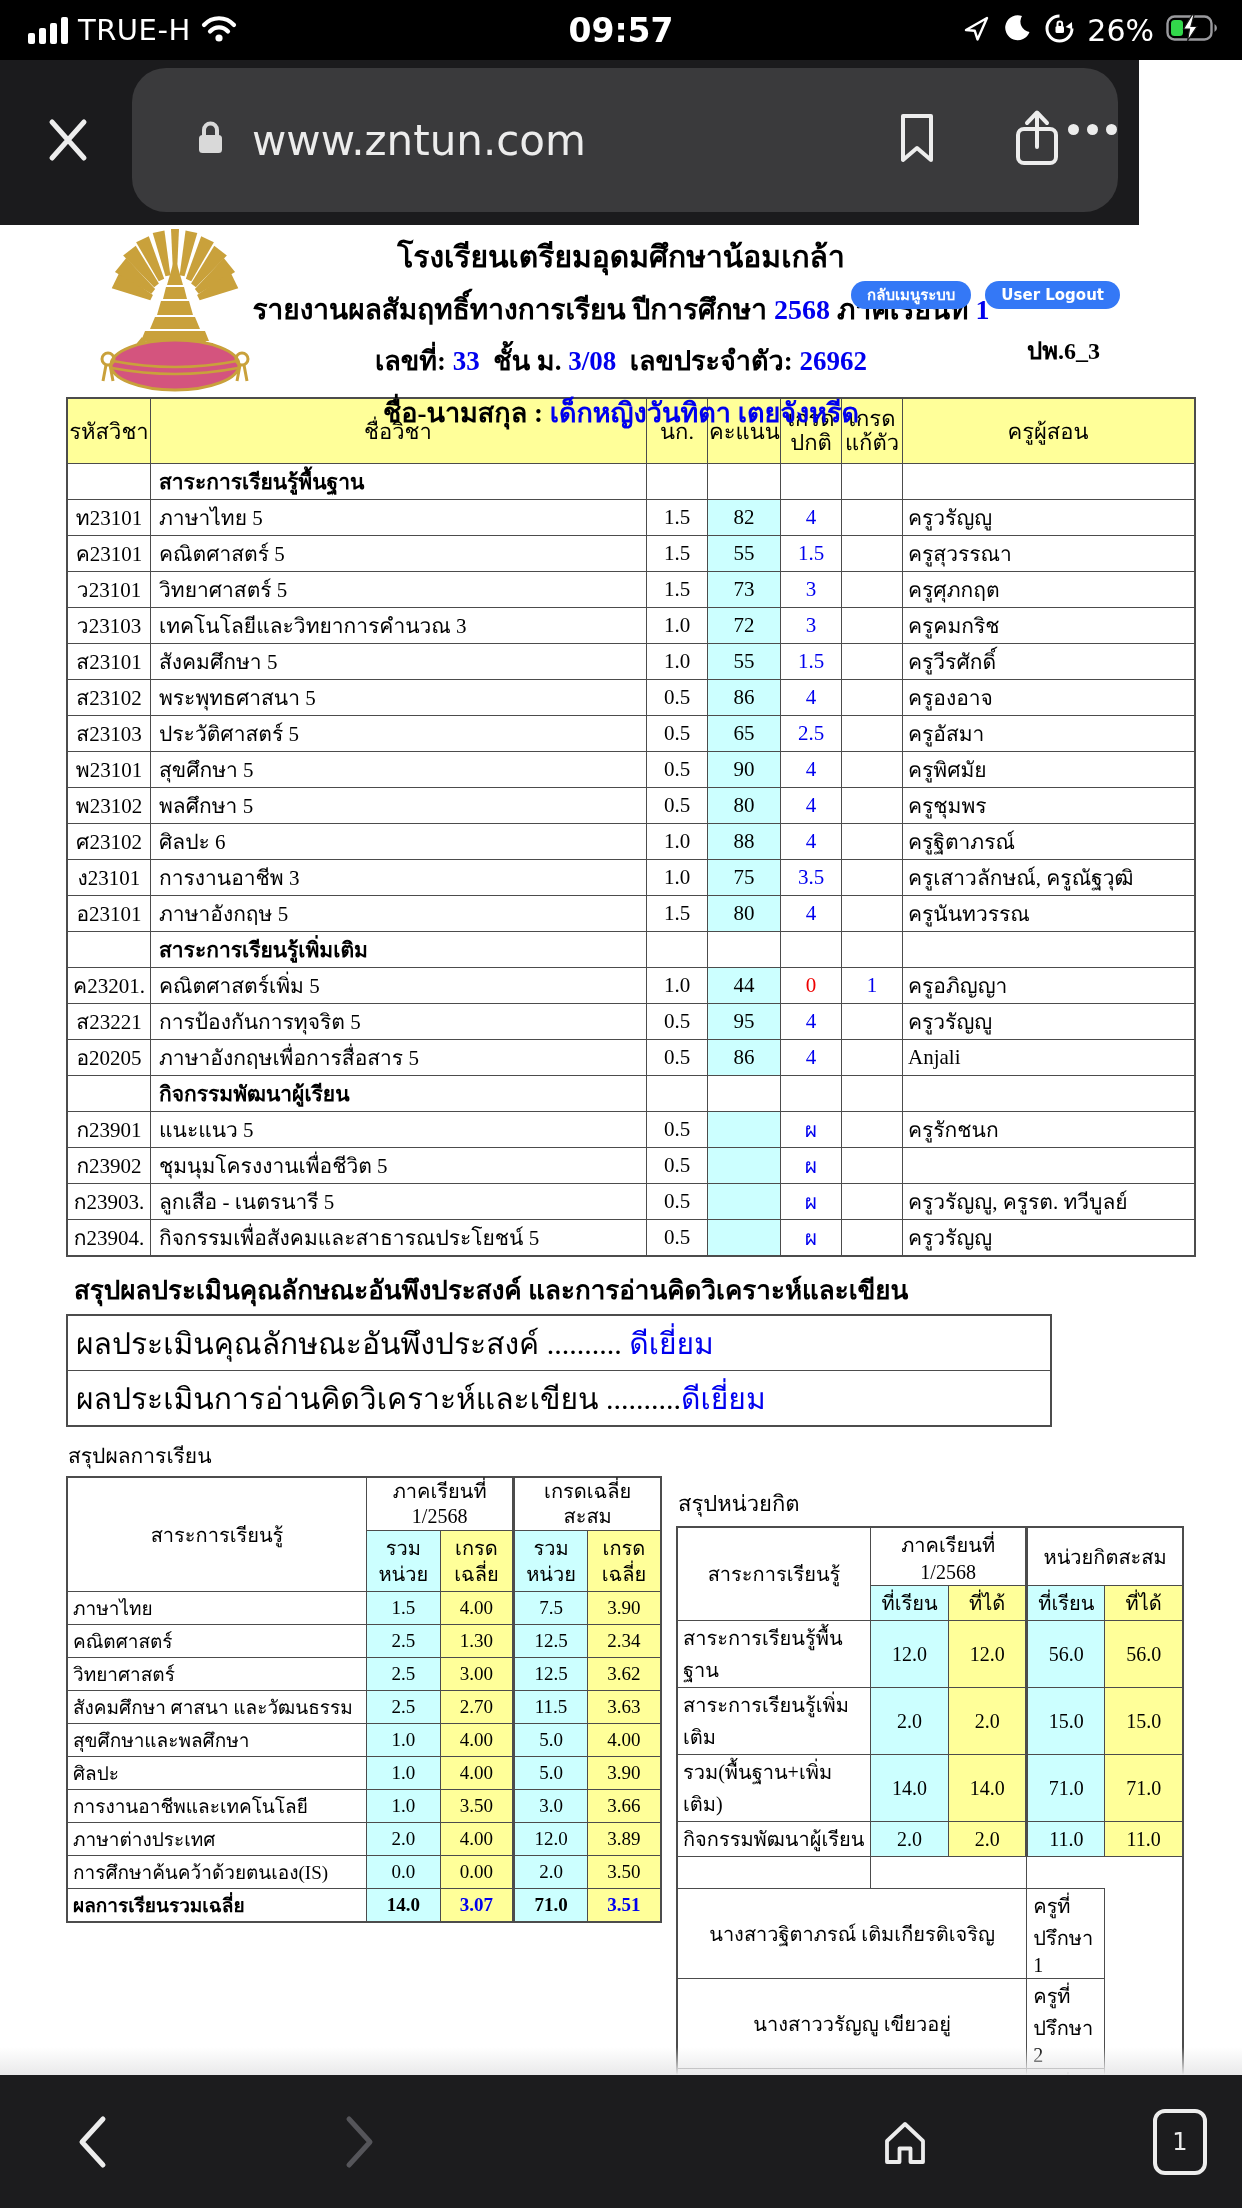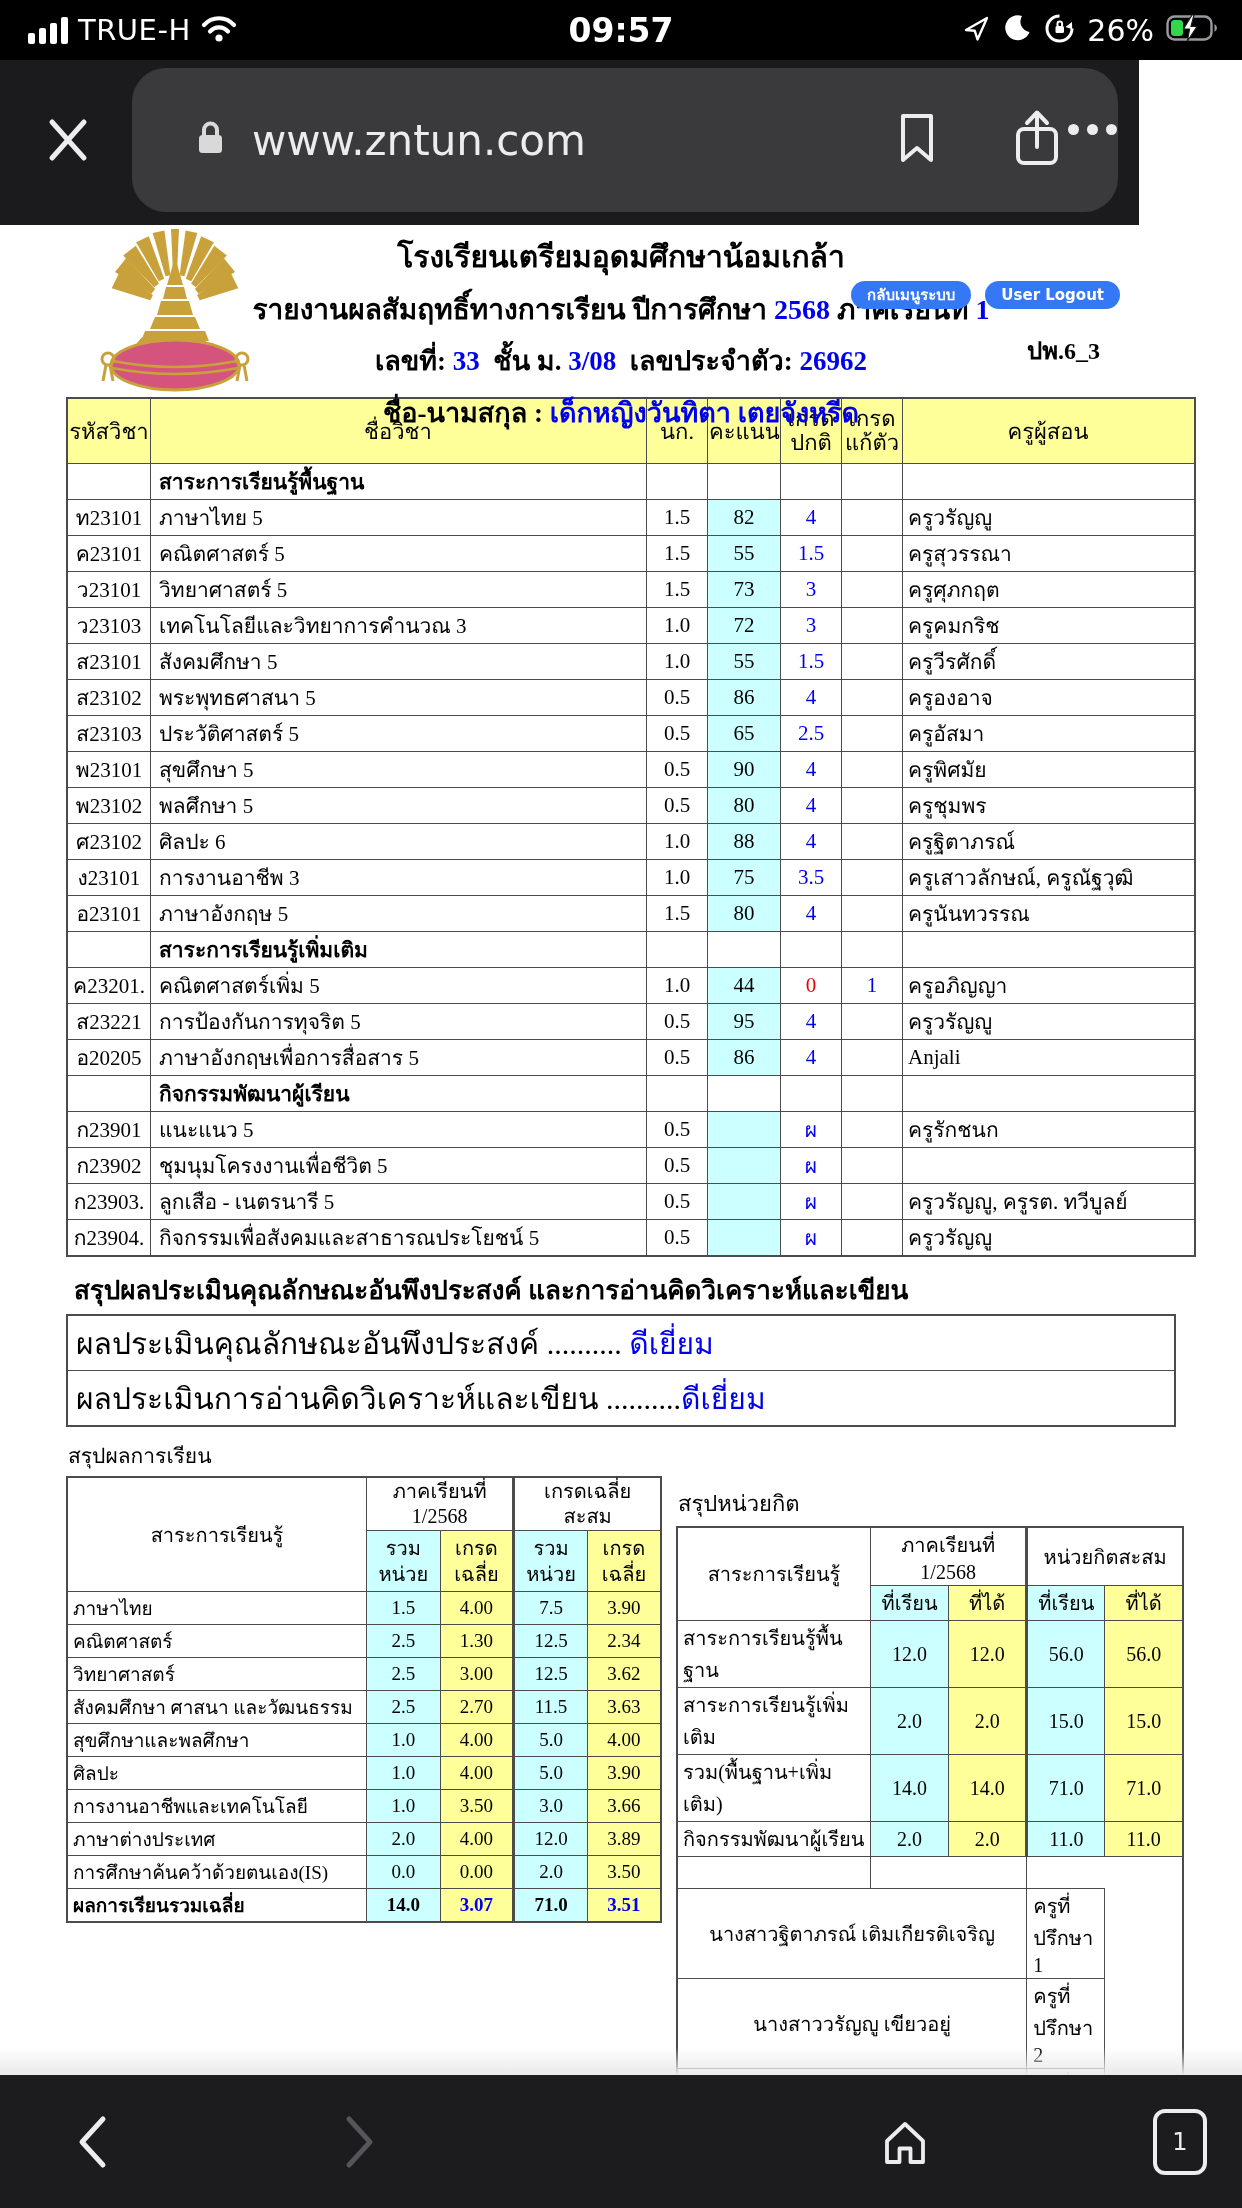--- a/index.html
+++ b/index.html
@@ -59,21 +59,21 @@
   .c-grade{width:58px;text-align:center;}
   .c-retake{width:58px;text-align:center;}
   .c-teacher{width:290px;text-align:left;padding-left:5px;}
   th.two-line div{line-height:24px;}
   .score-bg{background:#CCFFFF;}
   .sec-name{font-weight:bold;}
   .section-row td{height:30px;}
 
   
   .assess-title{margin:12px 0 4px 74px;font-size:26px;font-weight:bold;}
-  #assess-table{margin-left:66px;width:1110px;border:2px solid #4c4c4c;}
+  #assess-table{margin-left:66px;width:986px;border:2px solid #4c4c4c;}
   #assess-table td{border:1px solid #4c4c4c;height:52px;font-size:30px;padding-left:8px;}
 
   
   .sum-label{margin:12px 0 4px 68px;font-size:21px;}
   .summary-row{display:flex;align-items:flex-start;margin-left:66px;}
   .sum-table{border:2px solid #4c4c4c;}
   .sum-table th,.sum-table td{border:1px solid #4c4c4c;font-weight:normal;}
   #left-table{width:596px;table-layout:fixed;}
   #left-table .ln{width:296px;font-size:20px;}
   #left-table th{font-size:20px;text-align:center;}

